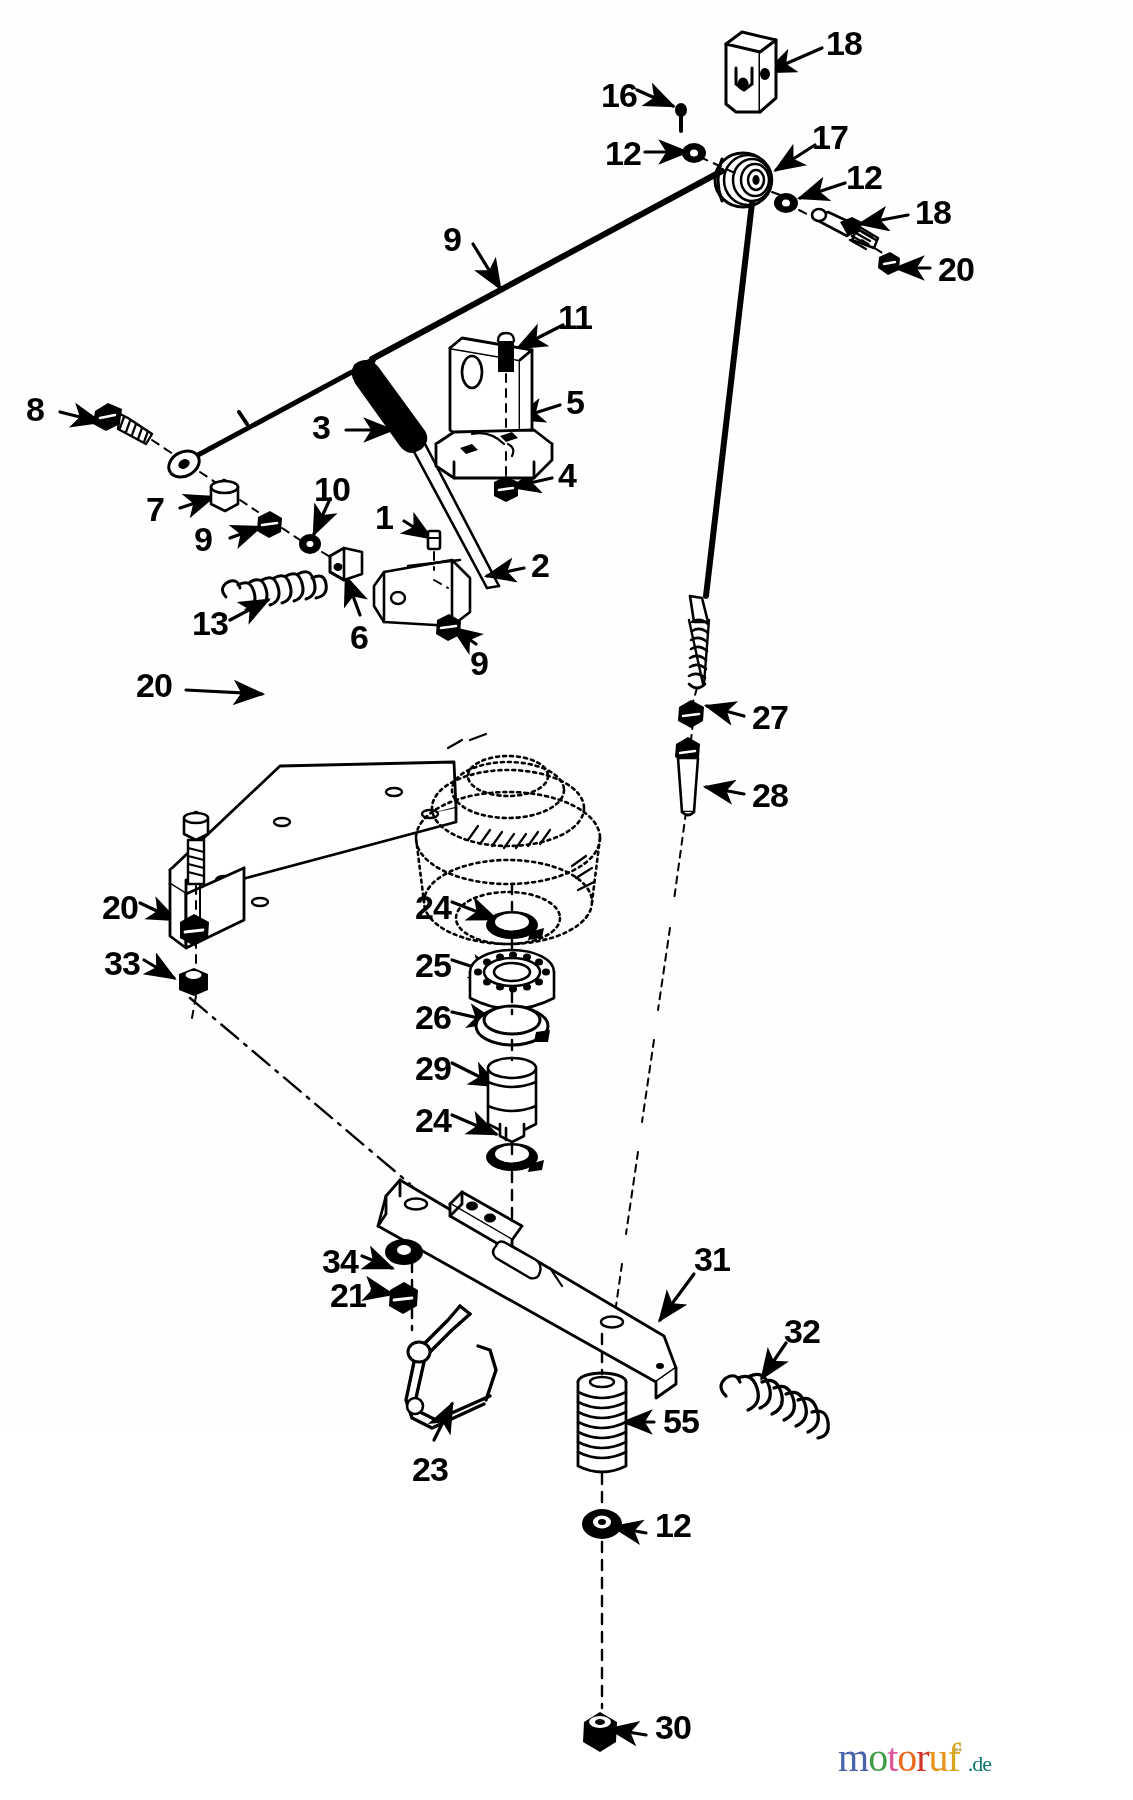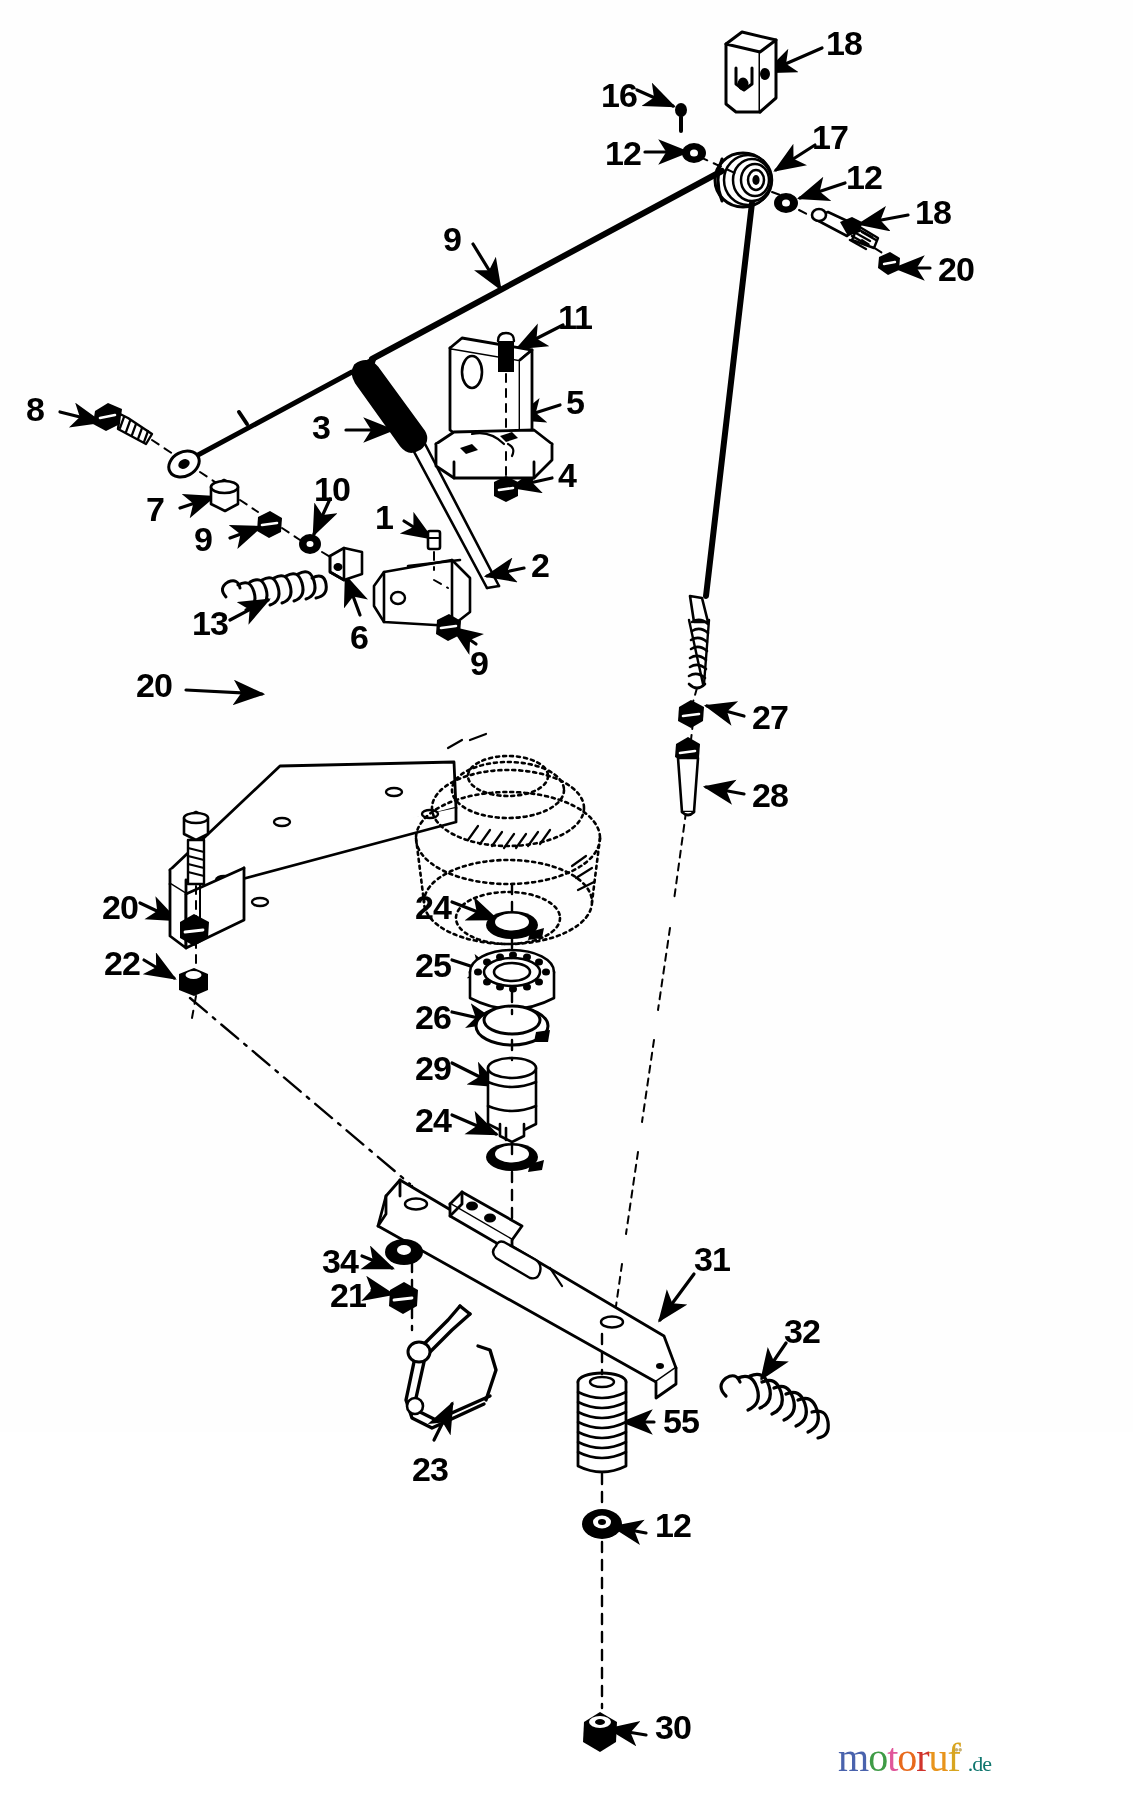--- a/index.html
+++ b/index.html
@@ -600,21 +600,21 @@
   <div class="callout" style="left:146px;top:492px">7</div>
   <div class="callout" style="left:194px;top:522px">9</div>
   <div class="callout" style="left:314px;top:472px">10</div>
   <div class="callout" style="left:192px;top:606px">13</div>
   <div class="callout" style="left:350px;top:620px">6</div>
   <div class="callout" style="left:470px;top:646px">9</div>
   <div class="callout" style="left:752px;top:700px">27</div>
   <div class="callout" style="left:752px;top:778px">28</div>
   <div class="callout" style="left:136px;top:668px">20</div>
   <div class="callout" style="left:102px;top:890px">20</div>
-  <div class="callout" style="left:104px;top:946px">22</div>
+  <div class="callout" style="left:104px;top:946px">33</div>
   <div class="callout" style="left:415px;top:890px">24</div>
   <div class="callout" style="left:415px;top:948px">25</div>
   <div class="callout" style="left:415px;top:1000px">26</div>
   <div class="callout" style="left:415px;top:1051px">29</div>
   <div class="callout" style="left:415px;top:1103px">24</div>
   <div class="callout" style="left:322px;top:1244px">34</div>
   <div class="callout" style="left:330px;top:1278px">21</div>
   <div class="callout" style="left:694px;top:1242px">31</div>
   <div class="callout" style="left:784px;top:1314px">32</div>
   <div class="callout" style="left:663px;top:1404px">55</div>

